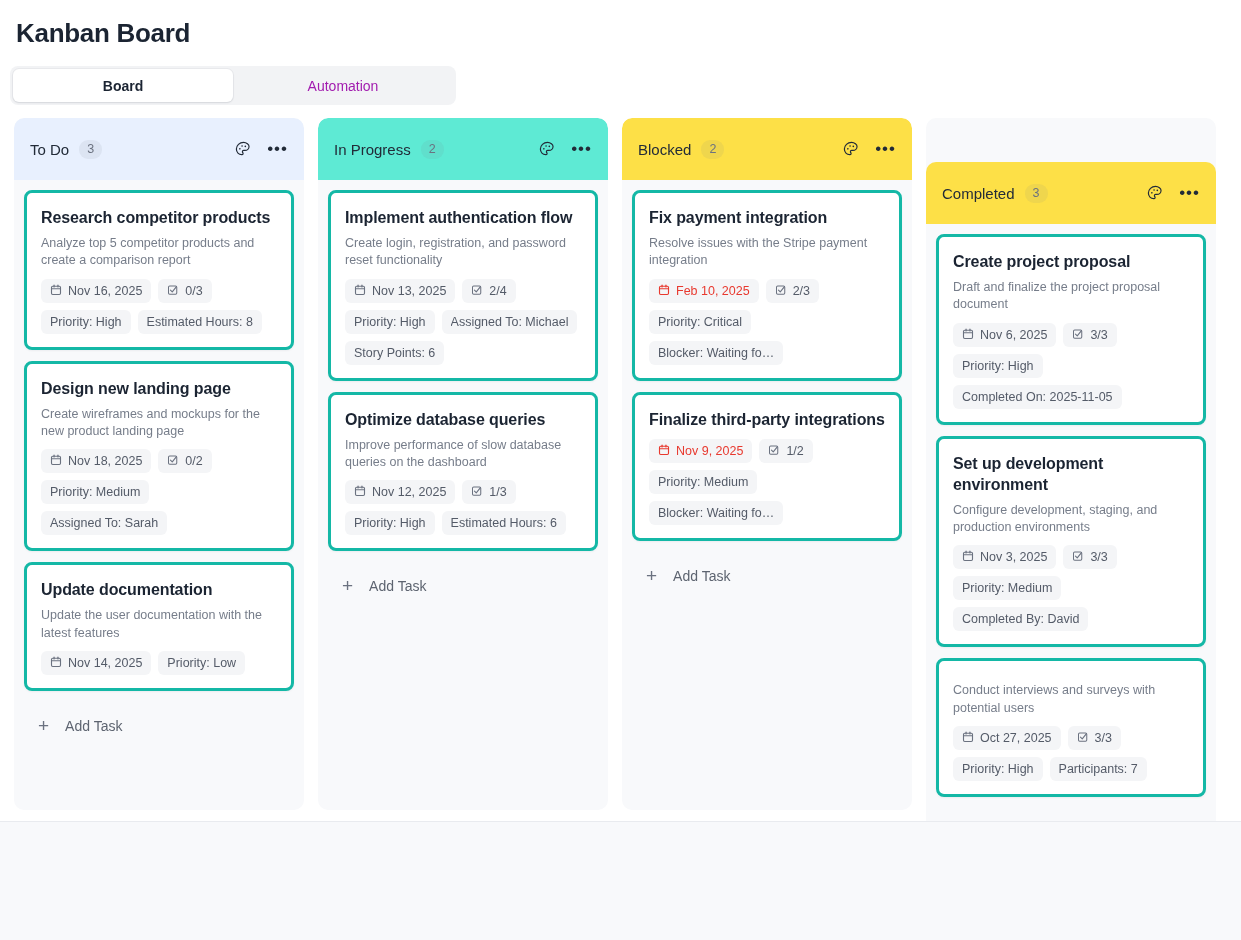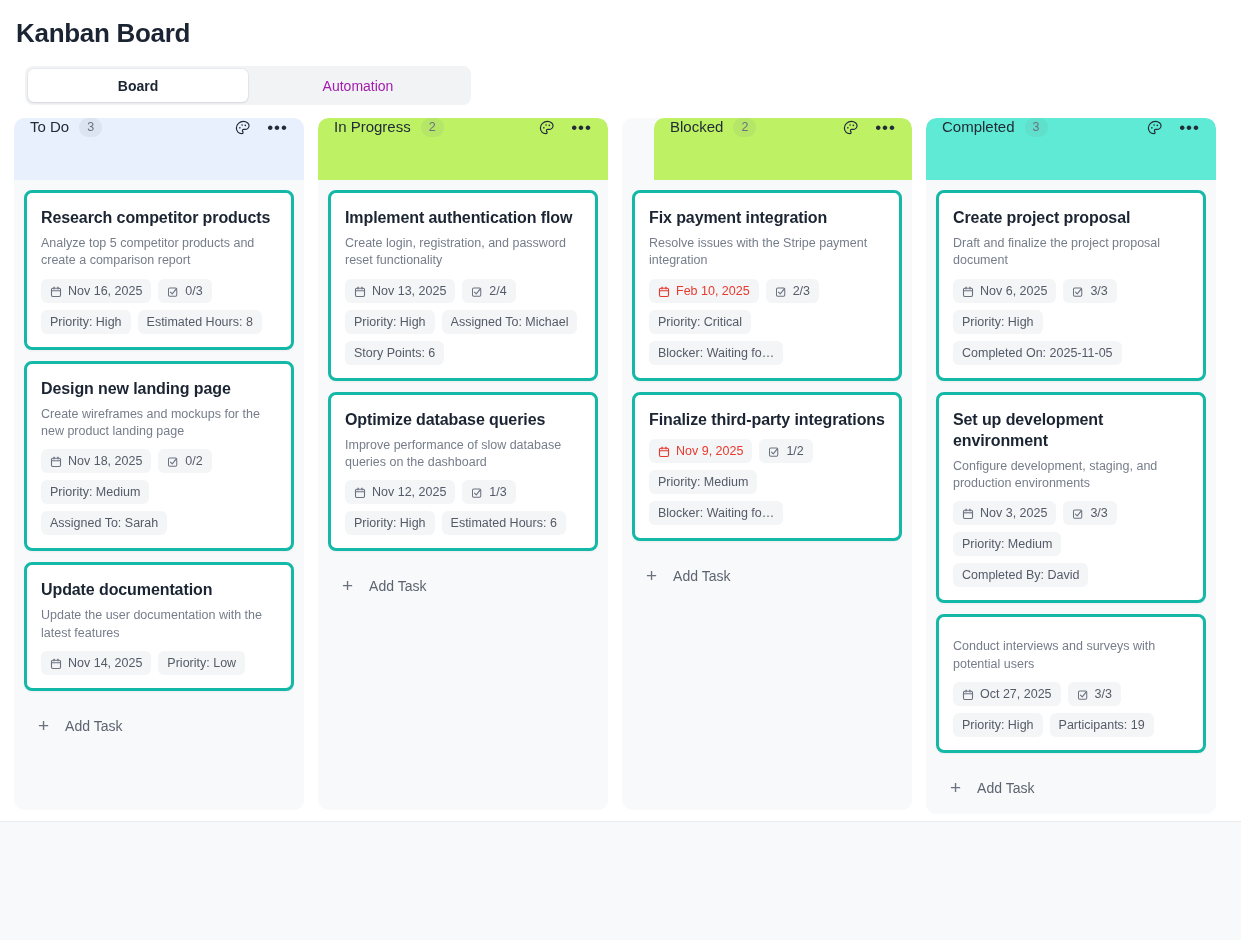--- a/index.html
+++ b/index.html
@@ -26,21 +26,21 @@
     left: 16px;
     top: 18px;
     font-size: 26px;
     font-weight: bold;
     color: #1b2432;
     letter-spacing: -0.3px;
   }
 
   .tabbar {
     position: absolute;
-    left: 25px;
+    left: 10px;
     top: 66px;
     width: 446px;
     height: 39px;
     background: #f2f3f5;
     border-radius: 8px;
     display: flex;
     align-items: center;
     padding: 3px;
   }
   .tab {
@@ -80,21 +80,21 @@
     border-radius: 10px;
     min-height: 692px;
     display: flex;
     flex-direction: column;
     overflow: hidden;
   }
 
   .col-header {
     height: 62px;
     display: flex;
-    align-items: flex-start;
+    align-items: center;
     padding: 0 16px;
     border-radius: 10px 10px 0 0;
   }
   .col-title {
     font-size: 15px;
     color: #222b38;
     font-weight: normal;
   }
   .col-count {
     margin-left: 10px;
@@ -159,21 +159,21 @@
     line-height: 1.38;
   }
   .chips {
     margin-top: 9px;
     display: flex;
     flex-wrap: wrap;
     gap: 7px;
   }
   .chip {
     display: inline-flex;
-    align-items: flex-end;
+    align-items: flex-start;
     gap: 6px;
     background: #f4f5f7;
     border-radius: 6px;
     padding: 5px 9px;
     font-size: 12.5px;
     color: #545b68;
     max-width: 100%;
     white-space: nowrap;
     overflow: hidden;
     text-overflow: ellipsis;
@@ -332,21 +332,21 @@
               </span>
             </div>
           </div>
           <div class="add-task">
             <span class="plus">+</span>
             <span>Add Task</span>
           </div>
         </div>
       </div>
       <div class="column">
-        <div class="col-header" style="background: #bef264;">
+        <div class="col-header" style="background: #5eead4;">
           <span class="col-title">In Progress</span>
           <span class="col-count">2</span>
           <div class="col-actions">
             <span class="icon-btn">
               <svg width="19" height="19" viewBox="0 0 24 24" fill="none">
                 <path d="M12 3c-4.97 0-9 3.8-9 8.5 0 4.2 3.1 7 6.6 7 1.2 0 1.9-.75 1.9-1.6 0-.45-.2-.8-.45-1.1-.28-.33-.45-.66-.45-1.1 0-.85.72-1.55 1.6-1.55h1.6c2.9 0 5.2-2.25 5.2-5.05C19 6.2 15.9 3 12 3z" stroke="#222b38" stroke-width="1.5" stroke-linejoin="round"></path>
                 <circle cx="7.4" cy="11.2" r="1.05" fill="#222b38"></circle>
                 <circle cx="10.2" cy="7.6" r="1.05" fill="#222b38"></circle>
                 <circle cx="14.3" cy="8.1" r="1.05" fill="#222b38"></circle>
               </svg>
@@ -422,21 +422,21 @@
               </span>
             </div>
           </div>
           <div class="add-task">
             <span class="plus">+</span>
             <span>Add Task</span>
           </div>
         </div>
       </div>
       <div class="column">
-        <div class="col-header" style="background: #bef264; margin-left: 32px;">
+        <div class="col-header" style="background: #fde047;">
           <span class="col-title">Blocked</span>
           <span class="col-count">2</span>
           <div class="col-actions">
             <span class="icon-btn">
               <svg width="19" height="19" viewBox="0 0 24 24" fill="none">
                 <path d="M12 3c-4.97 0-9 3.8-9 8.5 0 4.2 3.1 7 6.6 7 1.2 0 1.9-.75 1.9-1.6 0-.45-.2-.8-.45-1.1-.28-.33-.45-.66-.45-1.1 0-.85.72-1.55 1.6-1.55h1.6c2.9 0 5.2-2.25 5.2-5.05C19 6.2 15.9 3 12 3z" stroke="#222b38" stroke-width="1.5" stroke-linejoin="round"></path>
                 <circle cx="7.4" cy="11.2" r="1.05" fill="#222b38"></circle>
                 <circle cx="10.2" cy="7.6" r="1.05" fill="#222b38"></circle>
                 <circle cx="14.3" cy="8.1" r="1.05" fill="#222b38"></circle>
               </svg>
@@ -508,21 +508,21 @@
               </span>
             </div>
           </div>
           <div class="add-task">
             <span class="plus">+</span>
             <span>Add Task</span>
           </div>
         </div>
       </div>
       <div class="column">
-        <div class="col-header" style="background: #5eead4;">
+        <div class="col-header" style="background: #fde047; margin-top: 44px;">
           <span class="col-title">Completed</span>
           <span class="col-count">3</span>
           <div class="col-actions">
             <span class="icon-btn">
               <svg width="19" height="19" viewBox="0 0 24 24" fill="none">
                 <path d="M12 3c-4.97 0-9 3.8-9 8.5 0 4.2 3.1 7 6.6 7 1.2 0 1.9-.75 1.9-1.6 0-.45-.2-.8-.45-1.1-.28-.33-.45-.66-.45-1.1 0-.85.72-1.55 1.6-1.55h1.6c2.9 0 5.2-2.25 5.2-5.05C19 6.2 15.9 3 12 3z" stroke="#222b38" stroke-width="1.5" stroke-linejoin="round"></path>
                 <circle cx="7.4" cy="11.2" r="1.05" fill="#222b38"></circle>
                 <circle cx="10.2" cy="7.6" r="1.05" fill="#222b38"></circle>
                 <circle cx="14.3" cy="8.1" r="1.05" fill="#222b38"></circle>
               </svg>
@@ -615,21 +615,21 @@
                     <rect x="2" y="2.6" width="11" height="11" rx="1.6" stroke="#6b7280" stroke-width="1.4"></rect>
                     <path d="M4.6 8.2 L7 10.4 L12.6 3.6" stroke="#6b7280" stroke-width="1.5" stroke-linecap="round" stroke-linejoin="round"></path>
                   </svg>
                 </span>
                 <span class="chip-text">3/3</span>
               </span>
               <span class="chip">
                 <span class="chip-text">Priority: High</span>
               </span>
               <span class="chip">
-                <span class="chip-text">Participants: 19</span>
+                <span class="chip-text">Participants: 7</span>
               </span>
             </div>
           </div>
           <div class="add-task">
             <span class="plus">+</span>
             <span>Add Task</span>
           </div>
         </div>
       </div>
     </div>

